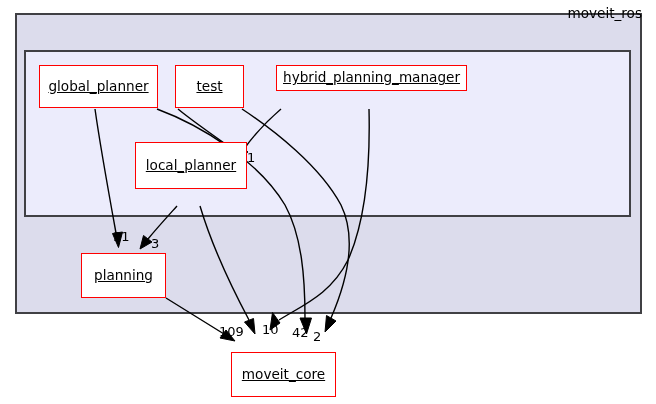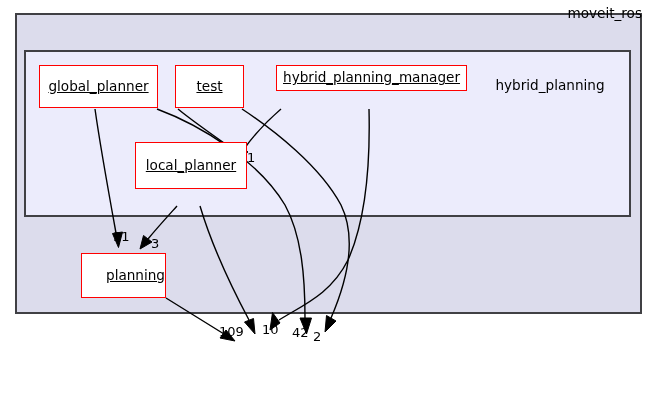--- a/index.html
+++ b/index.html
@@ -71,21 +71,21 @@
     font-size: 13.6px;
     color: #000000;
     white-space: nowrap;
     line-height: 1;
     text-decoration: underline;
   }
   #node-global_planner { left: 39px;  top: 65px;  width: 119px; height: 43px; }
   #node-test           { left: 175px; top: 65px;  width: 69px;  height: 43px; text-align: center; }
   #node-hpm            { left: 276px; top: 65px;  width: 191px; height: 26px; }
   #node-local_planner  { left: 135px; top: 142px; width: 112px; height: 47px; }
-  #node-planning       { left: 81px;  top: 253px; width: 85px;  height: 45px; justify-content: flex-end; }
+  #node-planning       { left: 81px;  top: 253px; width: 85px;  height: 45px; }
   #node-moveit_core    { left: 231px; top: 352px; width: 105px; height: 45px; }
 
   #edge-layer {
     position: absolute;
     left: 0; top: 0;
     width: 656px;
     height: 404px;
     pointer-events: none;
   }
   .edge-path {
@@ -104,21 +104,20 @@
 <body>
 
 <div id="graph-root">
 
   <div class="cluster-box" id="cluster-moveit_ros"></div>
 
   <div class="cluster-box" id="cluster-hybrid_planning"></div>
 
   <div class="cluster-label" id="label-moveit_ros">moveit_ros</div>
 
-  <div class="cluster-label" id="label-hybrid_planning">hybrid_planning</div>
 
   <svg id="edge-layer" viewBox="0 0 656 404">
 
     <g>
       <path class="edge-path" d="M95,109 C100,145 110,200 116,233"></path>
       <polygon class="edge-head" points="112.5,233.5 118.5,247.5 122.5,232"></polygon>
     </g>
 
     <g>
       <path class="edge-path" d="M157,109 C200,125 258,160 285,205 C302,236 305,278 305,318"></path>
@@ -182,14 +181,17 @@
   </div>
 
   <div class="node-box" id="node-local_planner">
     <span class="node-label">local_planner</span>
   </div>
 
   <div class="node-box" id="node-planning">
     <span class="node-label">planning</span>
   </div>
 
+  <div class="node-box" id="node-moveit_core">
+    <span class="node-label">moveit_core</span>
+  </div>
 
 </div>
 
 </body></html>

